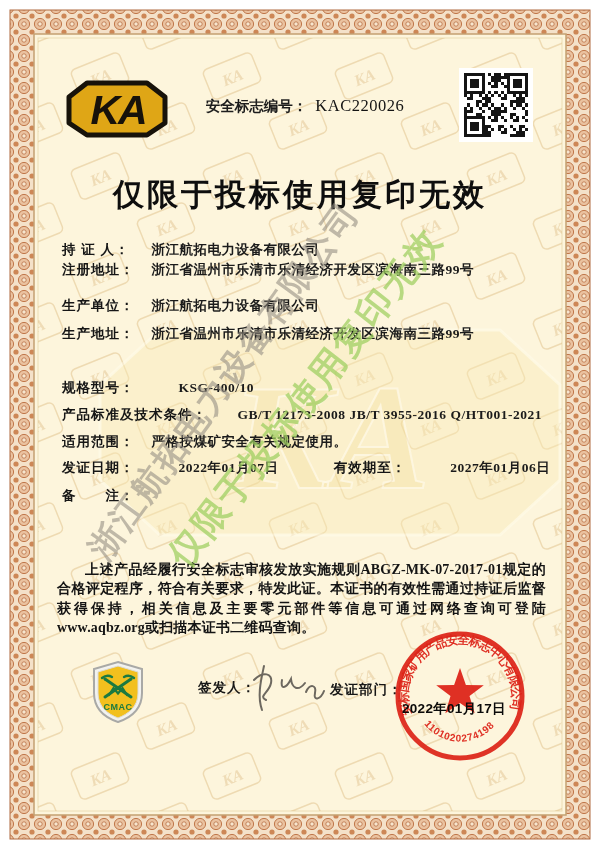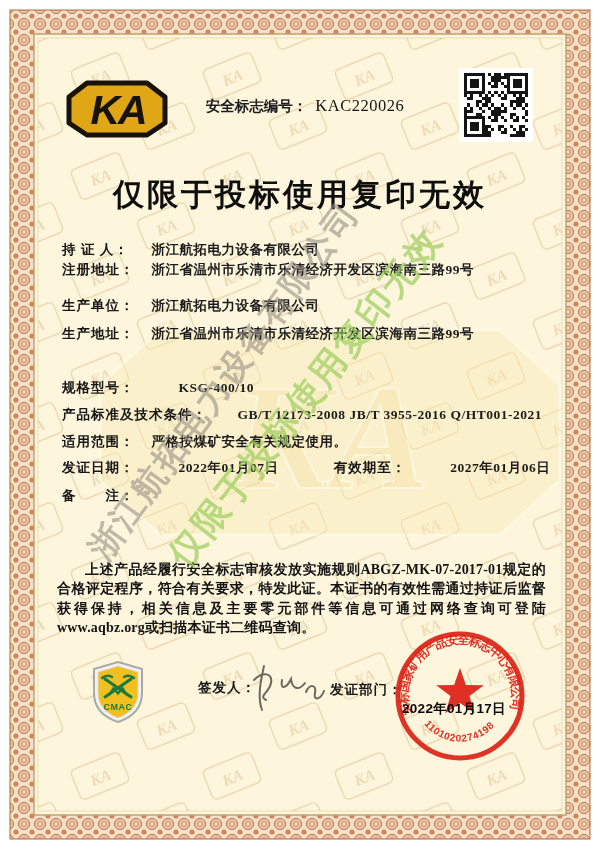--- a/index.html
+++ b/index.html
@@ -14,21 +14,21 @@
   .certno-value{font-size:16.5px;color:#141414;letter-spacing:.5px;}
   .qr{left:459px;top:68px;width:74px;height:74px;background:#fff;padding:5px;box-sizing:border-box;}
   .qr-grid{width:64px;height:64px;display:grid;grid-template-columns:repeat(21,1fr);grid-template-rows:repeat(21,1fr);}
 
   
   .title{left:0;top:174px;width:600px;text-align:center;font-size:31px;font-weight:900;
     letter-spacing:3px;color:#0e0e0e;}
 
   
   .row{left:62px;width:486px;font-size:13.5px;white-space:nowrap;}
-  .flabel{display:inline-block;min-width:86px;font-family:Liberation Serif, serif;
+  .flabel{display:inline-block;min-width:86px;font-family:Liberation Sans, sans-serif;
     font-weight:bold;color:#161616;letter-spacing:1px;}
   .flabel.long{min-width:0;}
   .fvalue{font-weight:bold;color:#1b1b1b;letter-spacing:.5px;}
   .fvalue.latin{font-family:Liberation Serif, serif;margin-left:27px;}
   .dates .pair2{margin-left:52px;}
 
   
   .statement{left:57px;top:560px;width:489px;font-size:14px;font-weight:bold;color:#141414;
     line-height:19.3px;text-align:justify;text-indent:2em;letter-spacing:.2px;}
 

